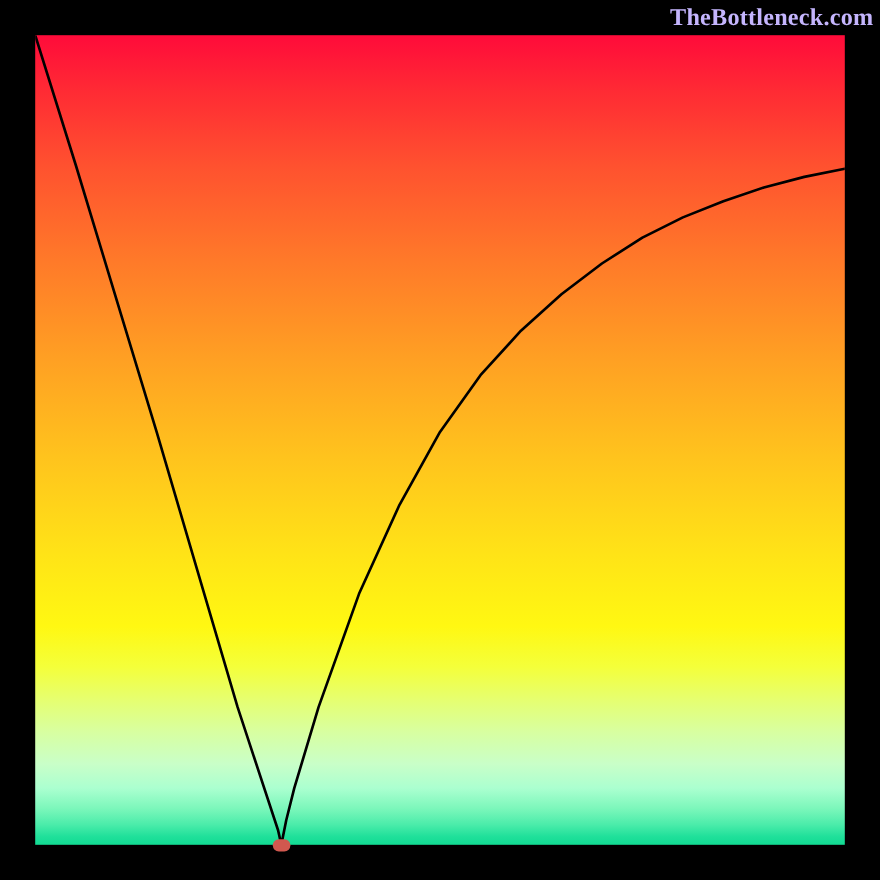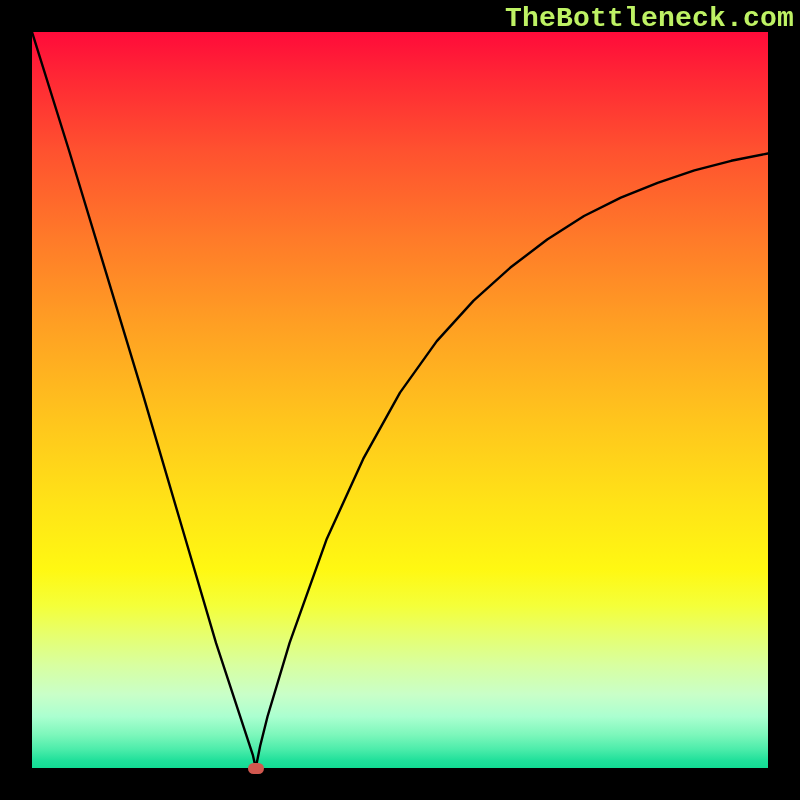--- a/index.html
+++ b/index.html
@@ -44,24 +44,24 @@
     .curve {
       position: absolute;
       left: 0; top: 0;
       width: 736px;
       height: 736px;
     }
     .watermark {
       position: absolute;
       top: 3px;
       right: 6px;
-      font-family: Liberation Mono, monospace;
-      font-size: 28px;
+      font-family: Liberation Serif, serif;
+      font-size: 22px;
       font-weight: 600;
-      color: #bef264;
+      color: #c4b5fd;
       letter-spacing: 0.2px;
       user-select: none;
     }
     .marker {
       position: absolute;
       
       left: 224px;
       top: 726px;
       width: 16px;
       height: 11px;

